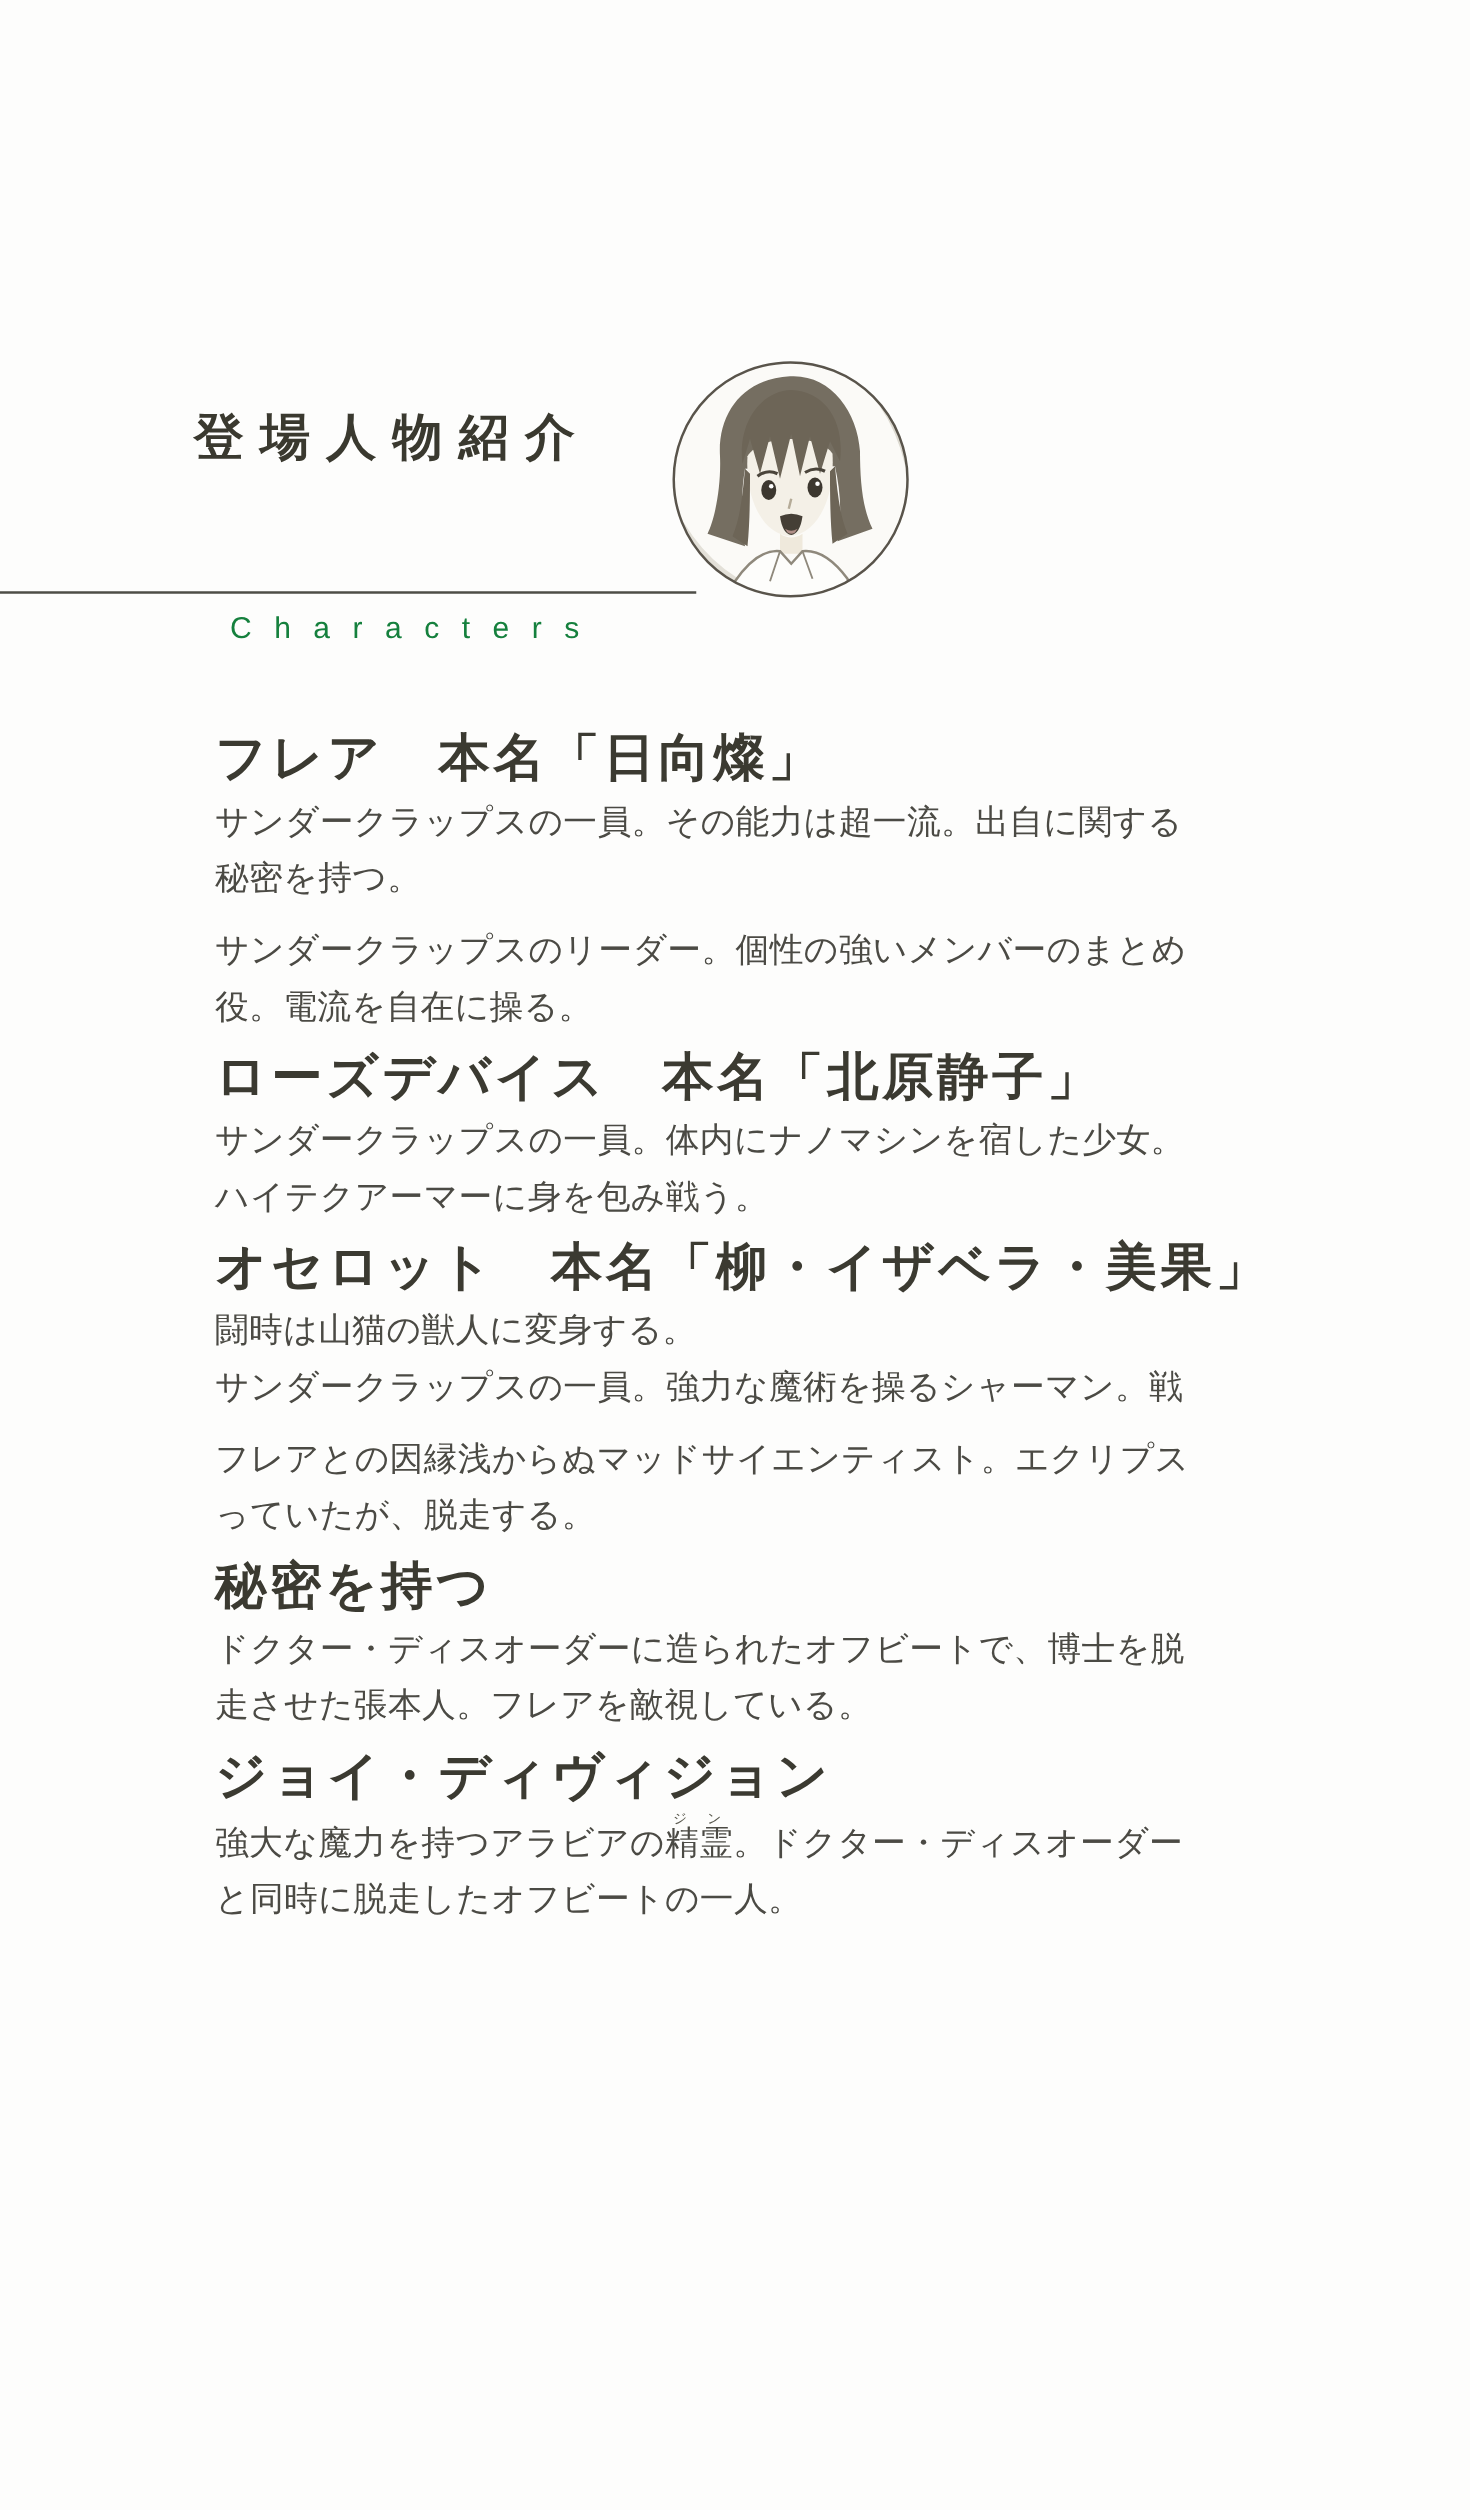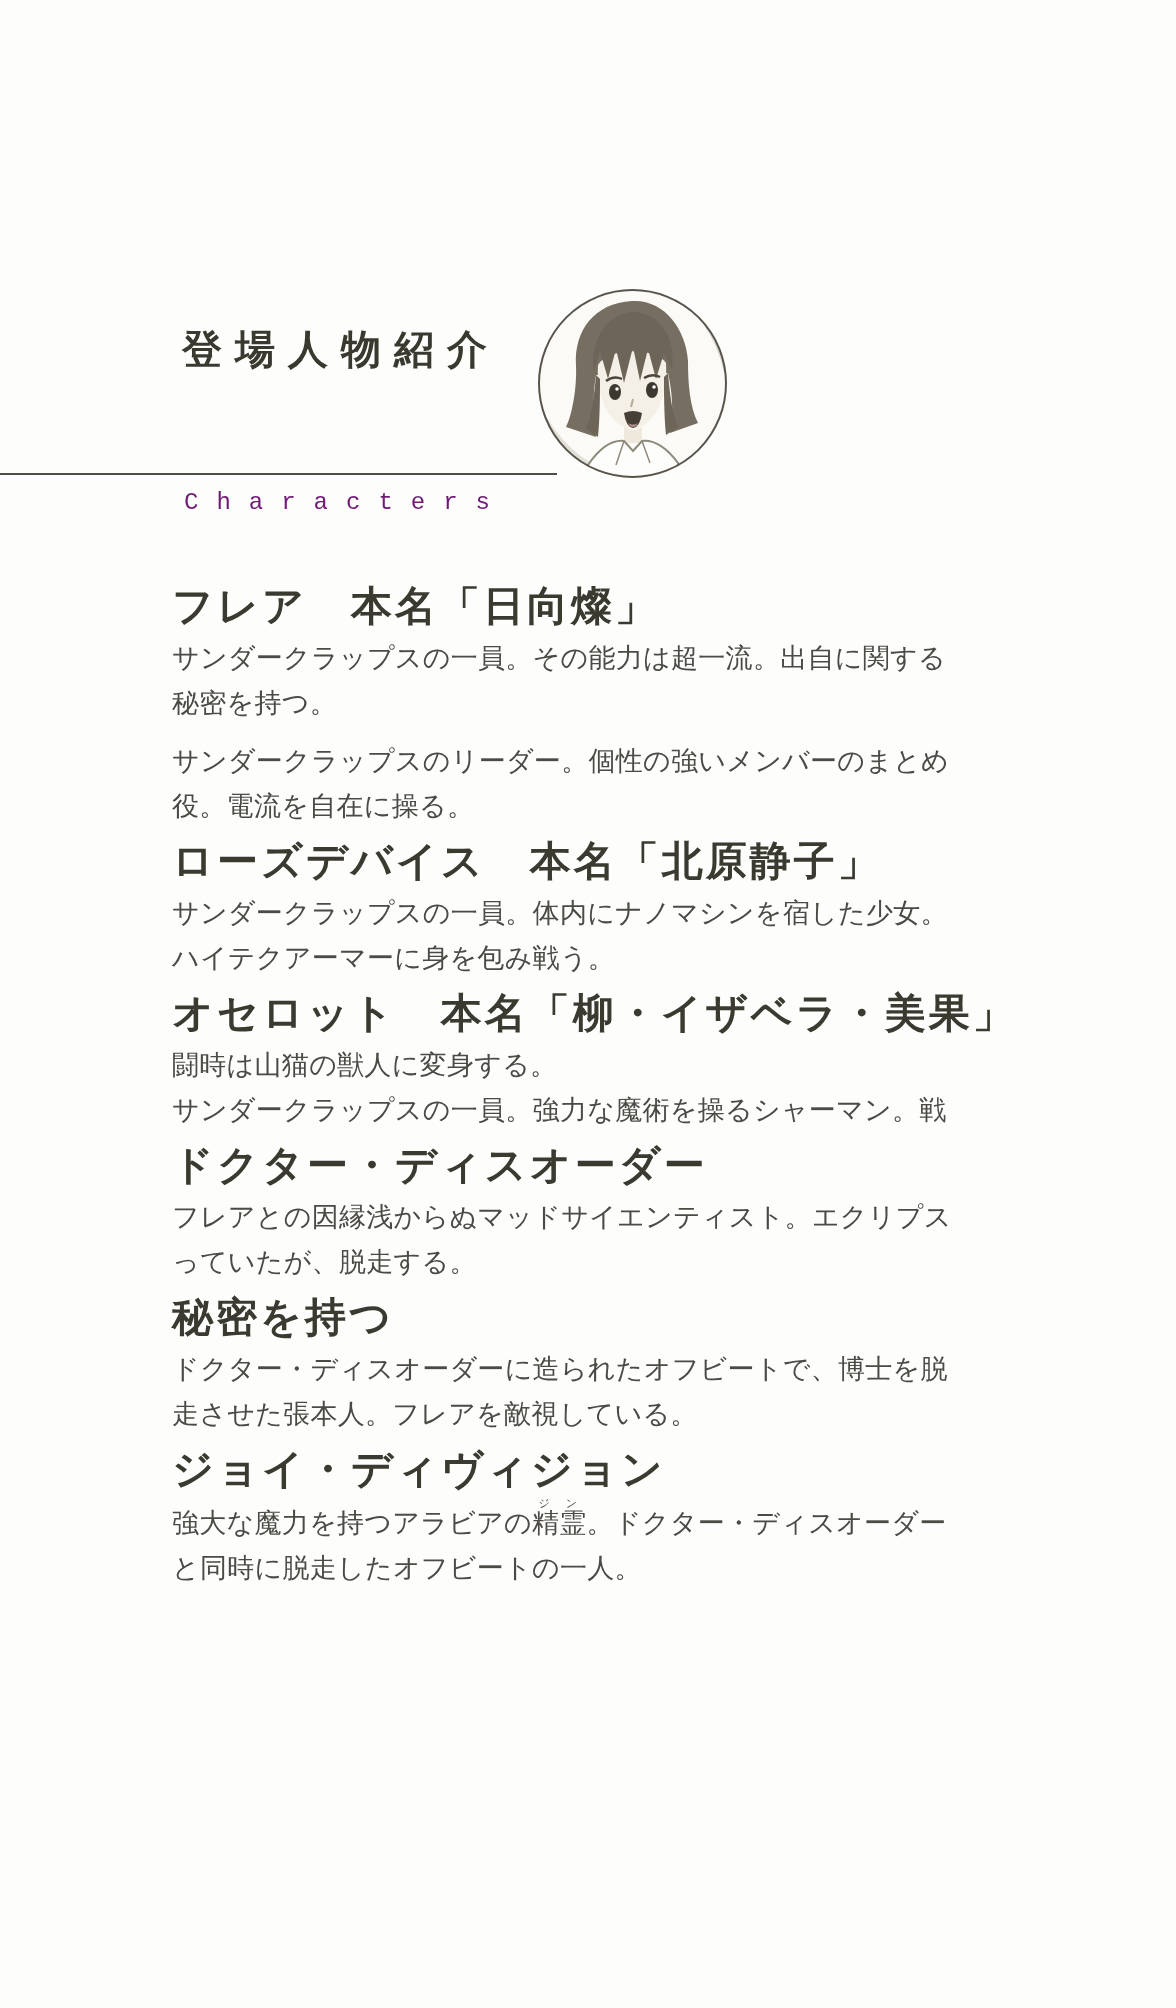--- a/index.html
+++ b/index.html
@@ -12,21 +12,21 @@
     width: 1176px;
     height: 2008px;
     margin: 0 auto;
     background: #fdfdfc;
     overflow: hidden;
     font-family: "DejaVu Sans", "Liberation Sans", sans-serif;
   }
   
   .page-title {
     position: absolute;
-    left: 182px;
+    left: 155px;
     top: 322px;
     margin: 0;
     font-family: "DejaVu Serif", "Liberation Serif", serif;
     font-size: 40px;
     font-weight: 600;
     letter-spacing: 13px;
     color: #3a392f;
     white-space: nowrap;
   }
   .header-rule {
@@ -34,25 +34,25 @@
     left: 0;
     top: 473px;
     width: 557px;
     height: 2px;
     background: #4e4e47;
   }
   .page-subtitle {
     position: absolute;
     left: 184px;
     top: 489px;
-    font-family: Liberation Mono, monospace;
+    font-family: Liberation Sans, sans-serif;
     font-size: 24px;
     font-weight: normal;
     letter-spacing: 18px;
-    color: #701a75;
+    color: #15803d;
     white-space: nowrap;
   }
   .portrait {
     position: absolute;
     left: 536px;
     top: 287px;
     width: 193px;
     height: 193px;
   }
   
@@ -151,21 +151,20 @@
       <p class="entry-line">ハイテクアーマーに身を包み戦う。</p>
     </section>
 
     <section class="entry">
       <h2 class="entry-name">オセロット　本名「柳・イザベラ・美果」</h2>
       <p class="entry-line">闘時は山猫の獣人に変身する。</p>
       <p class="entry-line">サンダークラップスの一員。強力な魔術を操るシャーマン。戦</p>
     </section>
 
     <section class="entry">
-      <h2 class="entry-name">ドクター・ディスオーダー</h2>
       <p class="entry-line">フレアとの因縁浅からぬマッドサイエンティスト。エクリプス</p>
       <p class="entry-line">っていたが、脱走する。</p>
     </section>
 
     <section class="entry">
       <h2 class="entry-name">秘密を持つ</h2>
       <p class="entry-line">ドクター・ディスオーダーに造られたオフビートで、博士を脱</p>
       <p class="entry-line">走させた張本人。フレアを敵視している。</p>
     </section>
 

